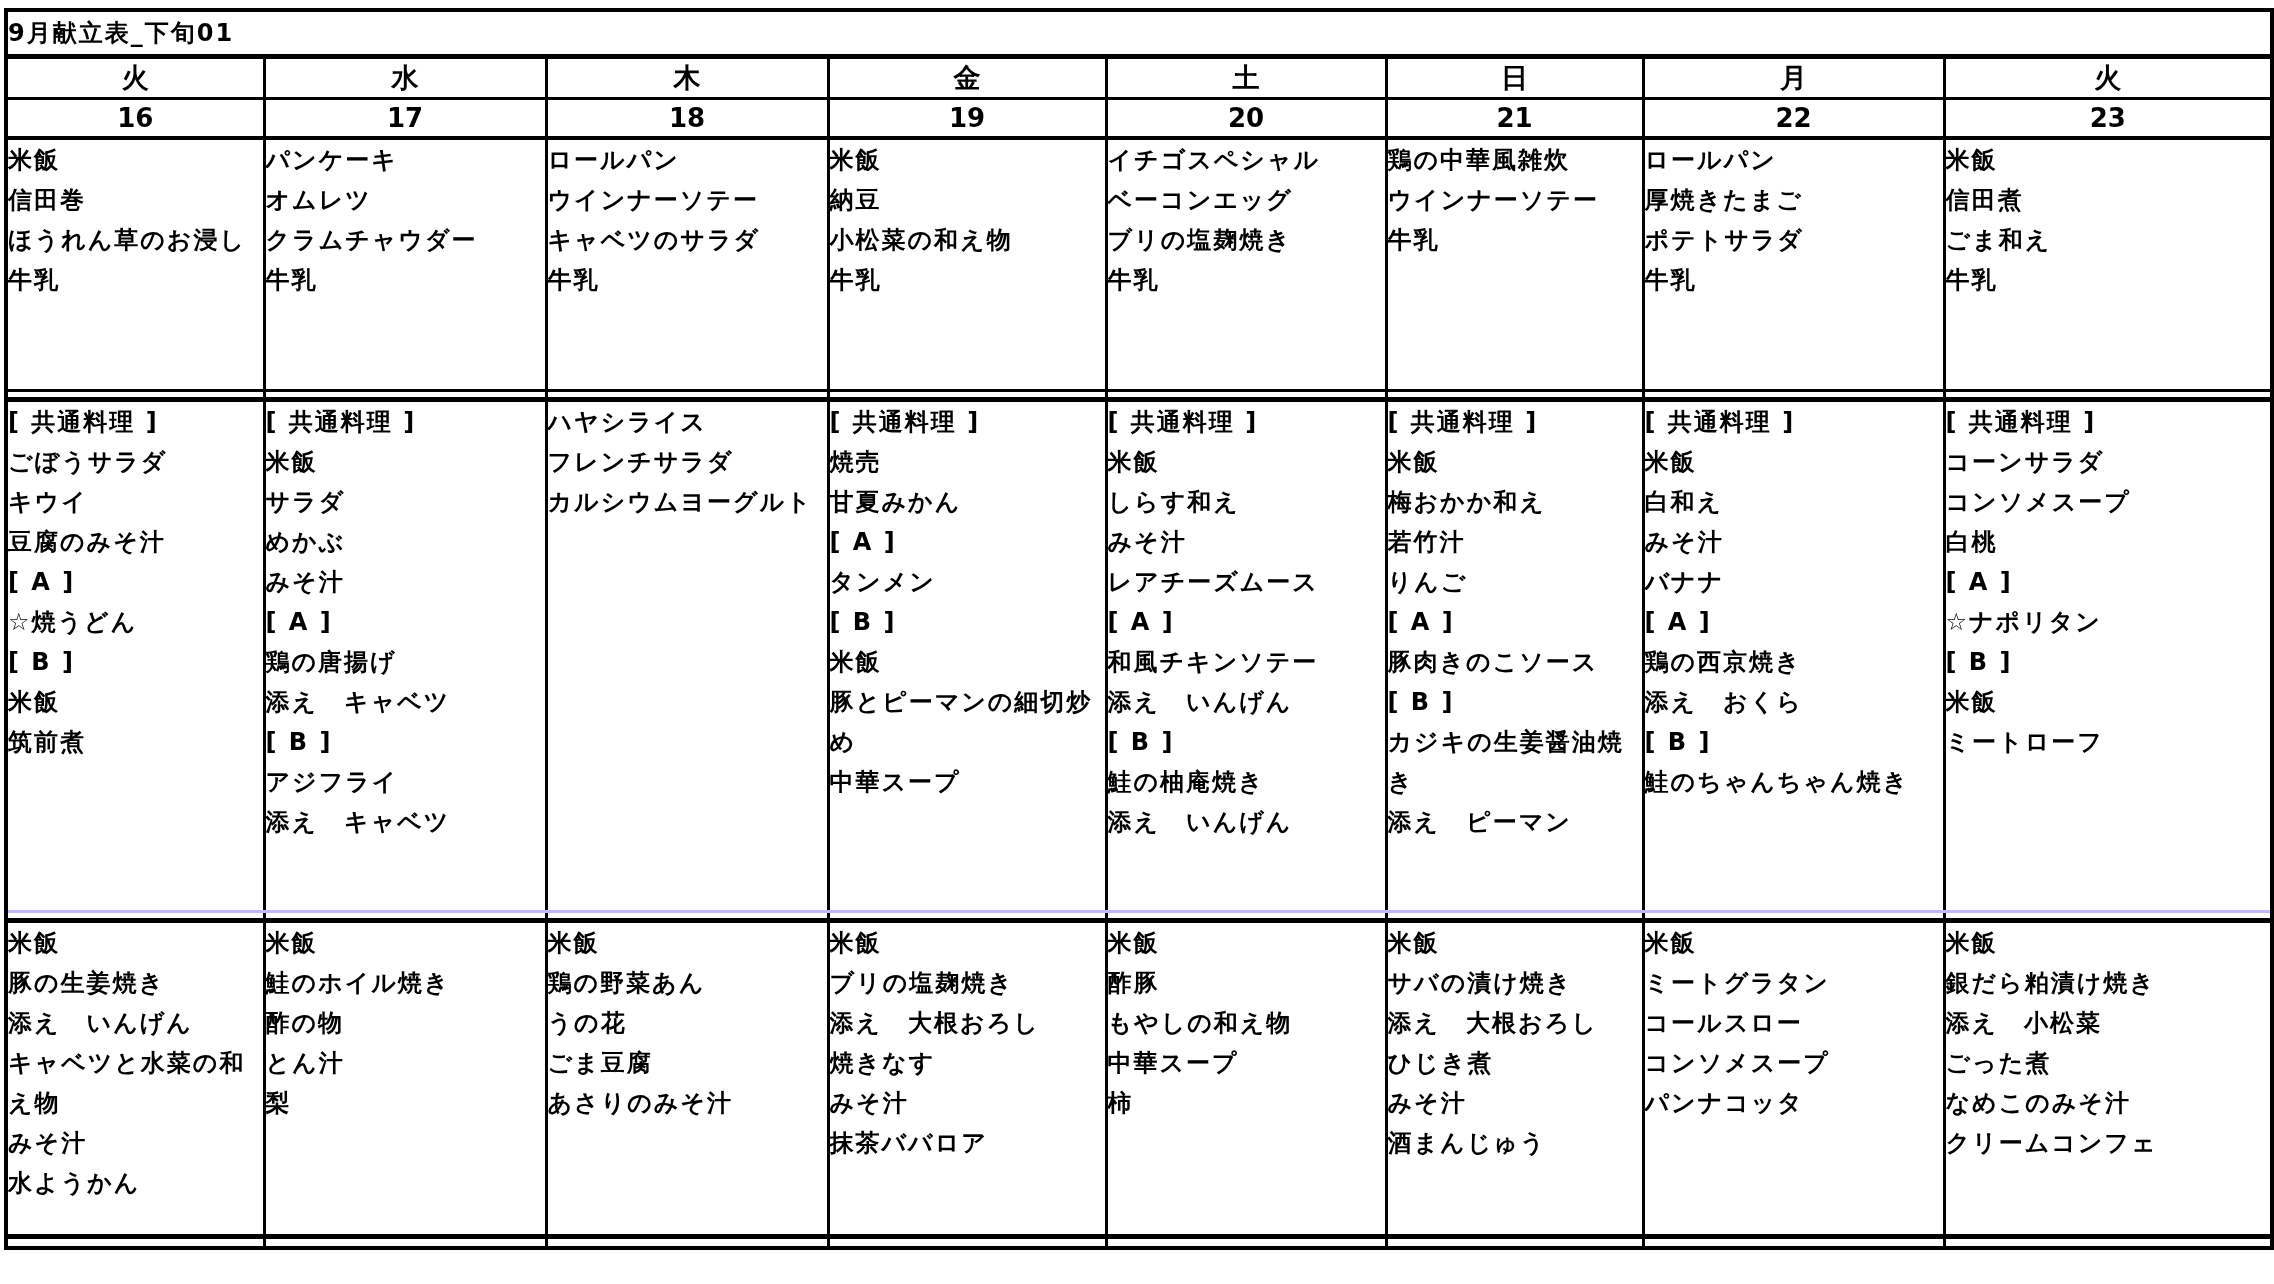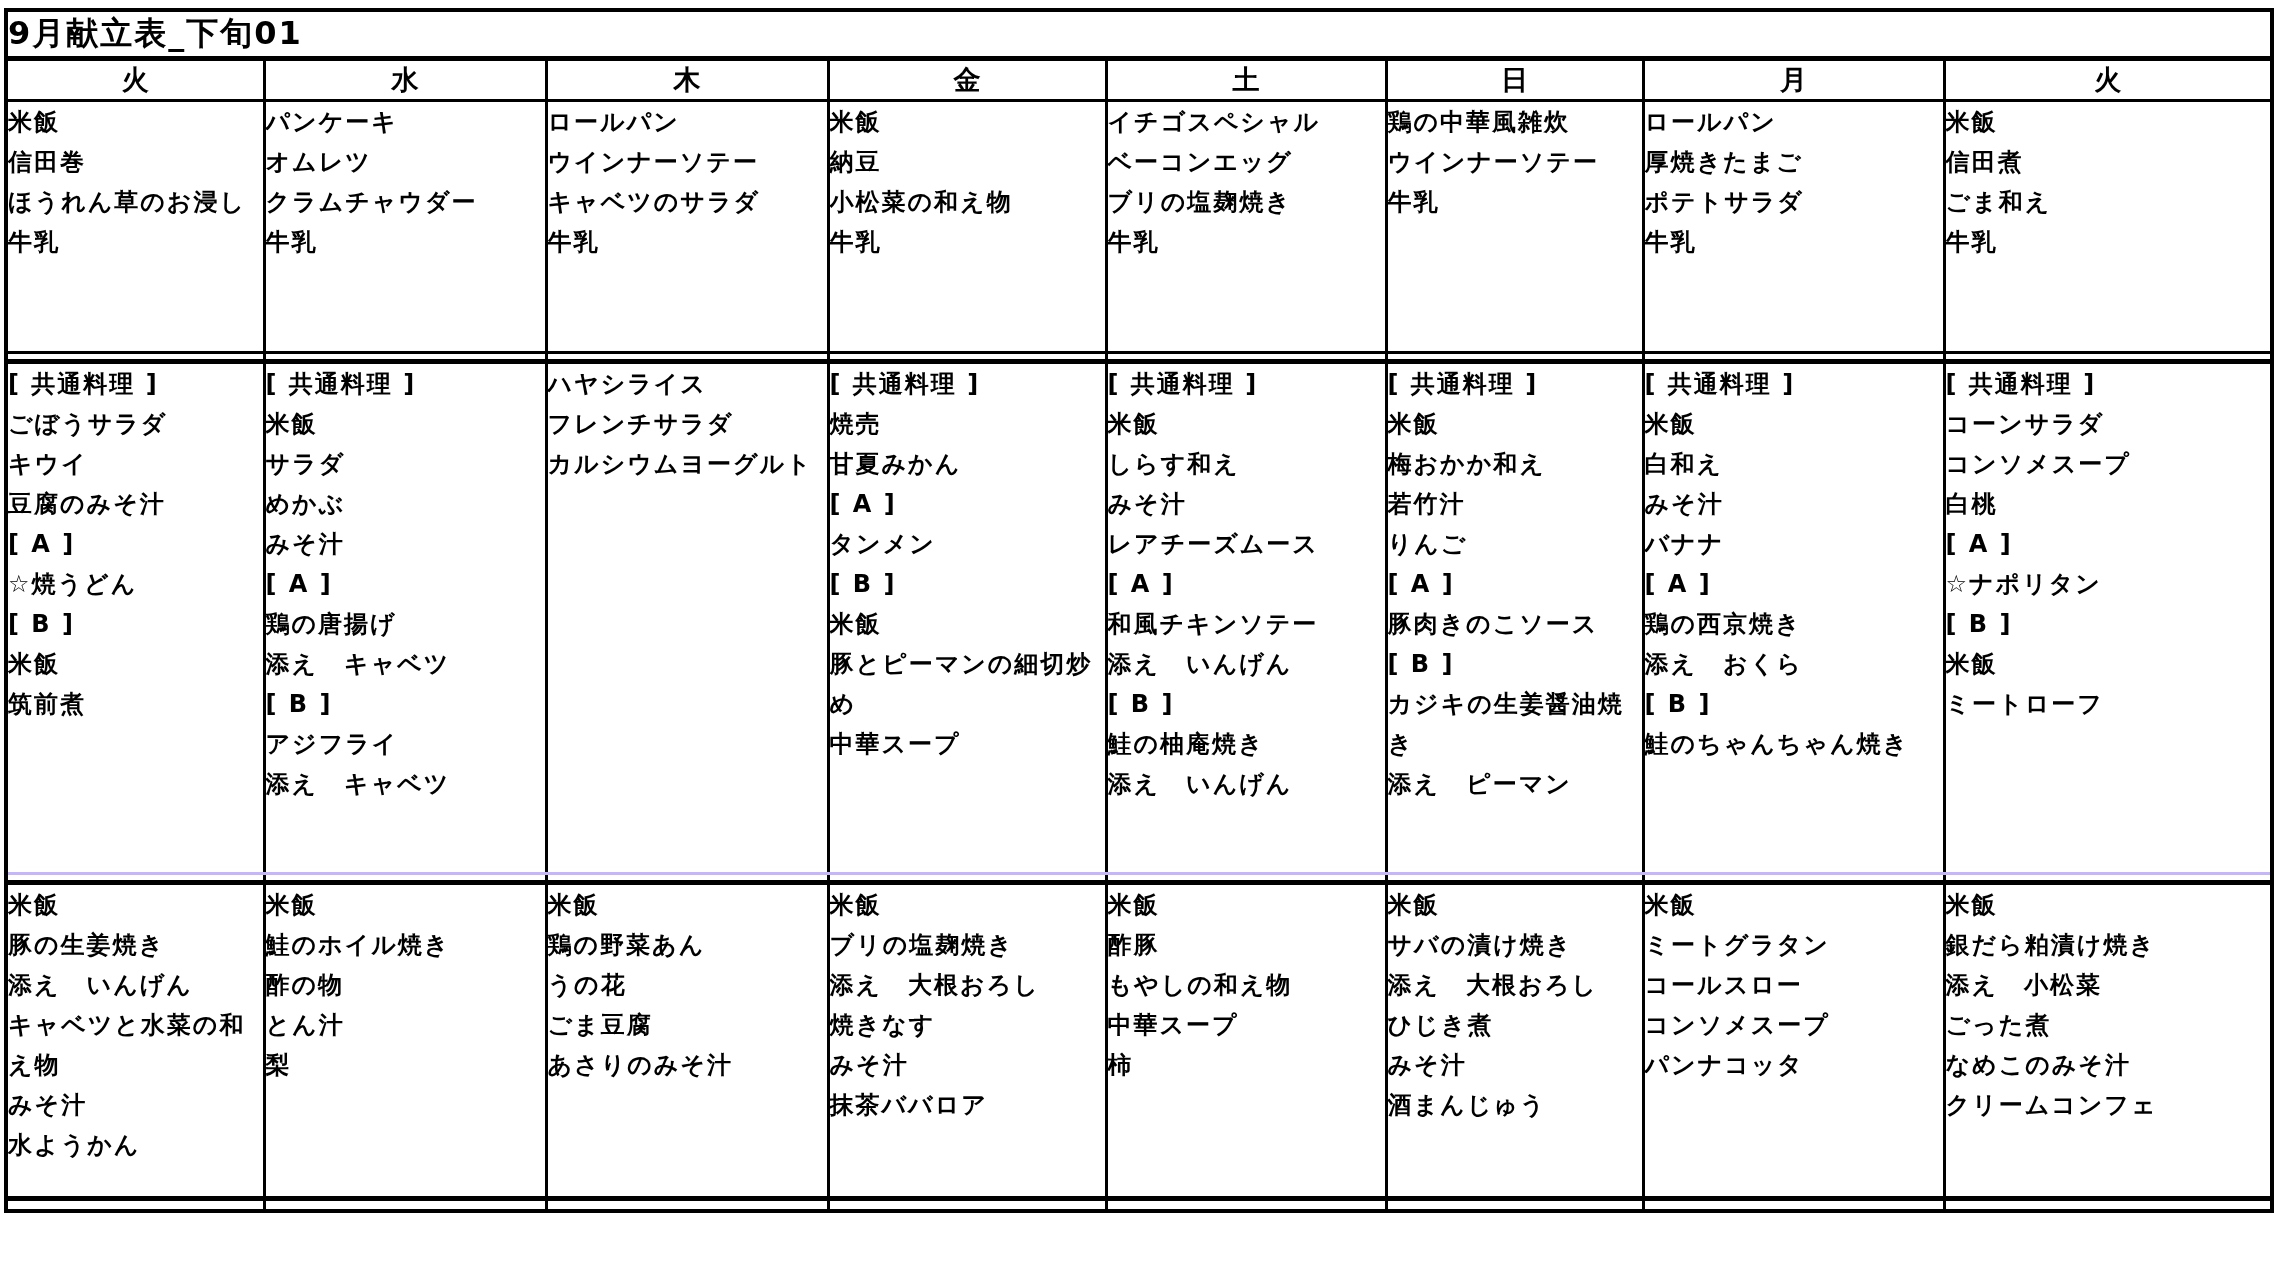--- a/index.html
+++ b/index.html
@@ -23,21 +23,21 @@
   table.menu td {
     border-left: 3px solid #000;
     padding: 0;
     overflow: hidden;
   }
   table.menu td:first-child { border-left: none; }
 
   tr.r-title    { height: 46px; }
   tr.r-title td { border-bottom: 5px solid #000; }
   .title-cell {
-    font-size: 32px;
+    font-size: 24px;
     font-weight: 700;
     letter-spacing: 2px;
     padding: 4px 0 4px 182px;
     vertical-align: middle;
     white-space: nowrap;
   }
 
   tr.r-day    { height: 42px; }
   tr.r-day td { border-bottom: 3px solid #000; }
   .day-cell {
@@ -106,20 +106,30 @@
     <td class="day-cell">火</td>
     <td class="day-cell">水</td>
     <td class="day-cell">木</td>
     <td class="day-cell">金</td>
     <td class="day-cell">土</td>
     <td class="day-cell">日</td>
     <td class="day-cell">月</td>
     <td class="day-cell">火</td>
   </tr>
 
+  <tr class="r-date">
+    <td class="date-cell">16</td>
+    <td class="date-cell">17</td>
+    <td class="date-cell">18</td>
+    <td class="date-cell">19</td>
+    <td class="date-cell">20</td>
+    <td class="date-cell">21</td>
+    <td class="date-cell">22</td>
+    <td class="date-cell">23</td>
+  </tr>
 
   <tr class="r-breakfast">
     <td class="menu-cell">米飯
 信田巻
 ほうれん草のお浸し
 牛乳</td>
     <td class="menu-cell">パンケーキ
 オムレツ
 クラムチャウダー
 牛乳</td>

